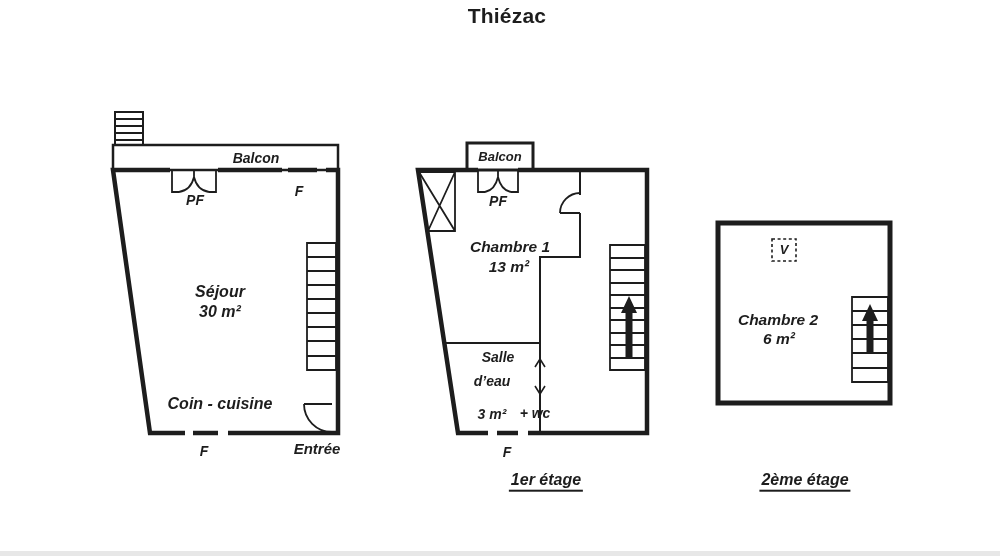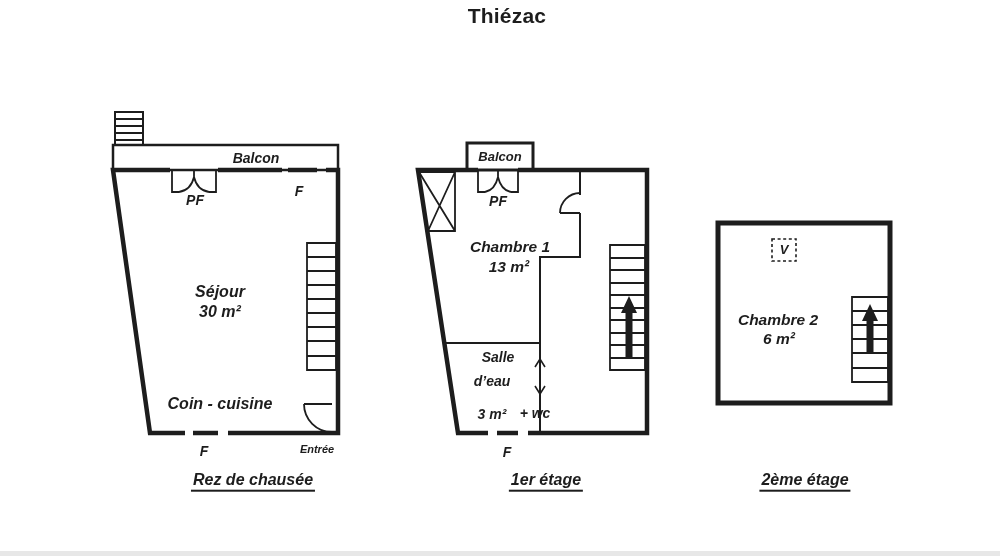--- a/index.html
+++ b/index.html
@@ -13,21 +13,21 @@
   .t {
     position:absolute; transform:translate(-50%,-50%);
     white-space:nowrap; font-weight:bold; font-style:italic;
     color:var(--line); line-height:1.1;
   }
   .title { font-style:normal; font-size:21px; letter-spacing:0.2px;margin-left:10px; }
   .floor-label { font-size:16px; border-bottom:2px solid currentColor; padding:0 2px 1px 2px; }
   .room { font-size:16px;margin-top:8px; }
   .small { font-size:14px; }
   .tiny { font-size:13px; }
-  .entry { font-size:11px; }
+  .entry { font-size:15px; }
   .scan-edge {
     position:absolute; left:0; right:0; bottom:0; height:5px;
     background:#d4d4d4; opacity:.55;
   }
 </style>
 </head>
 <body>
 
 <div id="canvas">
 
@@ -67,21 +67,20 @@
   <div class="t title" style="left:497px; top:16px;">Thiézac</div>
 
   <div class="t small" style="left:256px; top:159px;">Balcon</div>
   <div class="t small" style="left:195px; top:201px;">PF</div>
   <div class="t small" style="left:299px; top:192px;">F</div>
   <div class="t room" style="left:220px; top:284px;">Séjour</div>
   <div class="t room" style="left:220px; top:304px;">30 m²</div>
   <div class="t room" style="left:220px; top:396px;">Coin - cuisine</div>
   <div class="t small" style="left:204px; top:452px;">F</div>
   <div class="t entry" style="left:317px; top:449px;">Entrée</div>
-  <div class="t floor-label" style="left:253px; top:481px;">Rez de chausée</div>
 
   <div class="t tiny" style="left:500px; top:157px;">Balcon</div>
   <div class="t small" style="left:498px; top:202px;">PF</div>
   <div class="t room" style="left:510px; top:239px; font-size:15.5px;">Chambre 1</div>
   <div class="t room" style="left:509px; top:259px; font-size:15.5px;text-align:right;">13 m²</div>
   <div class="t small" style="left:492px; top:358px;margin-left:6px;">Salle</div>
   <div class="t small" style="left:492px; top:382px;">d’eau</div>
   <div class="t small" style="left:491px; top:414px;margin-left:44px;">+ wc</div>
   <div class="t small" style="left:492px; top:415px;text-align:center;">3 m²</div>
   <div class="t small" style="left:507px; top:453px;">F</div>

